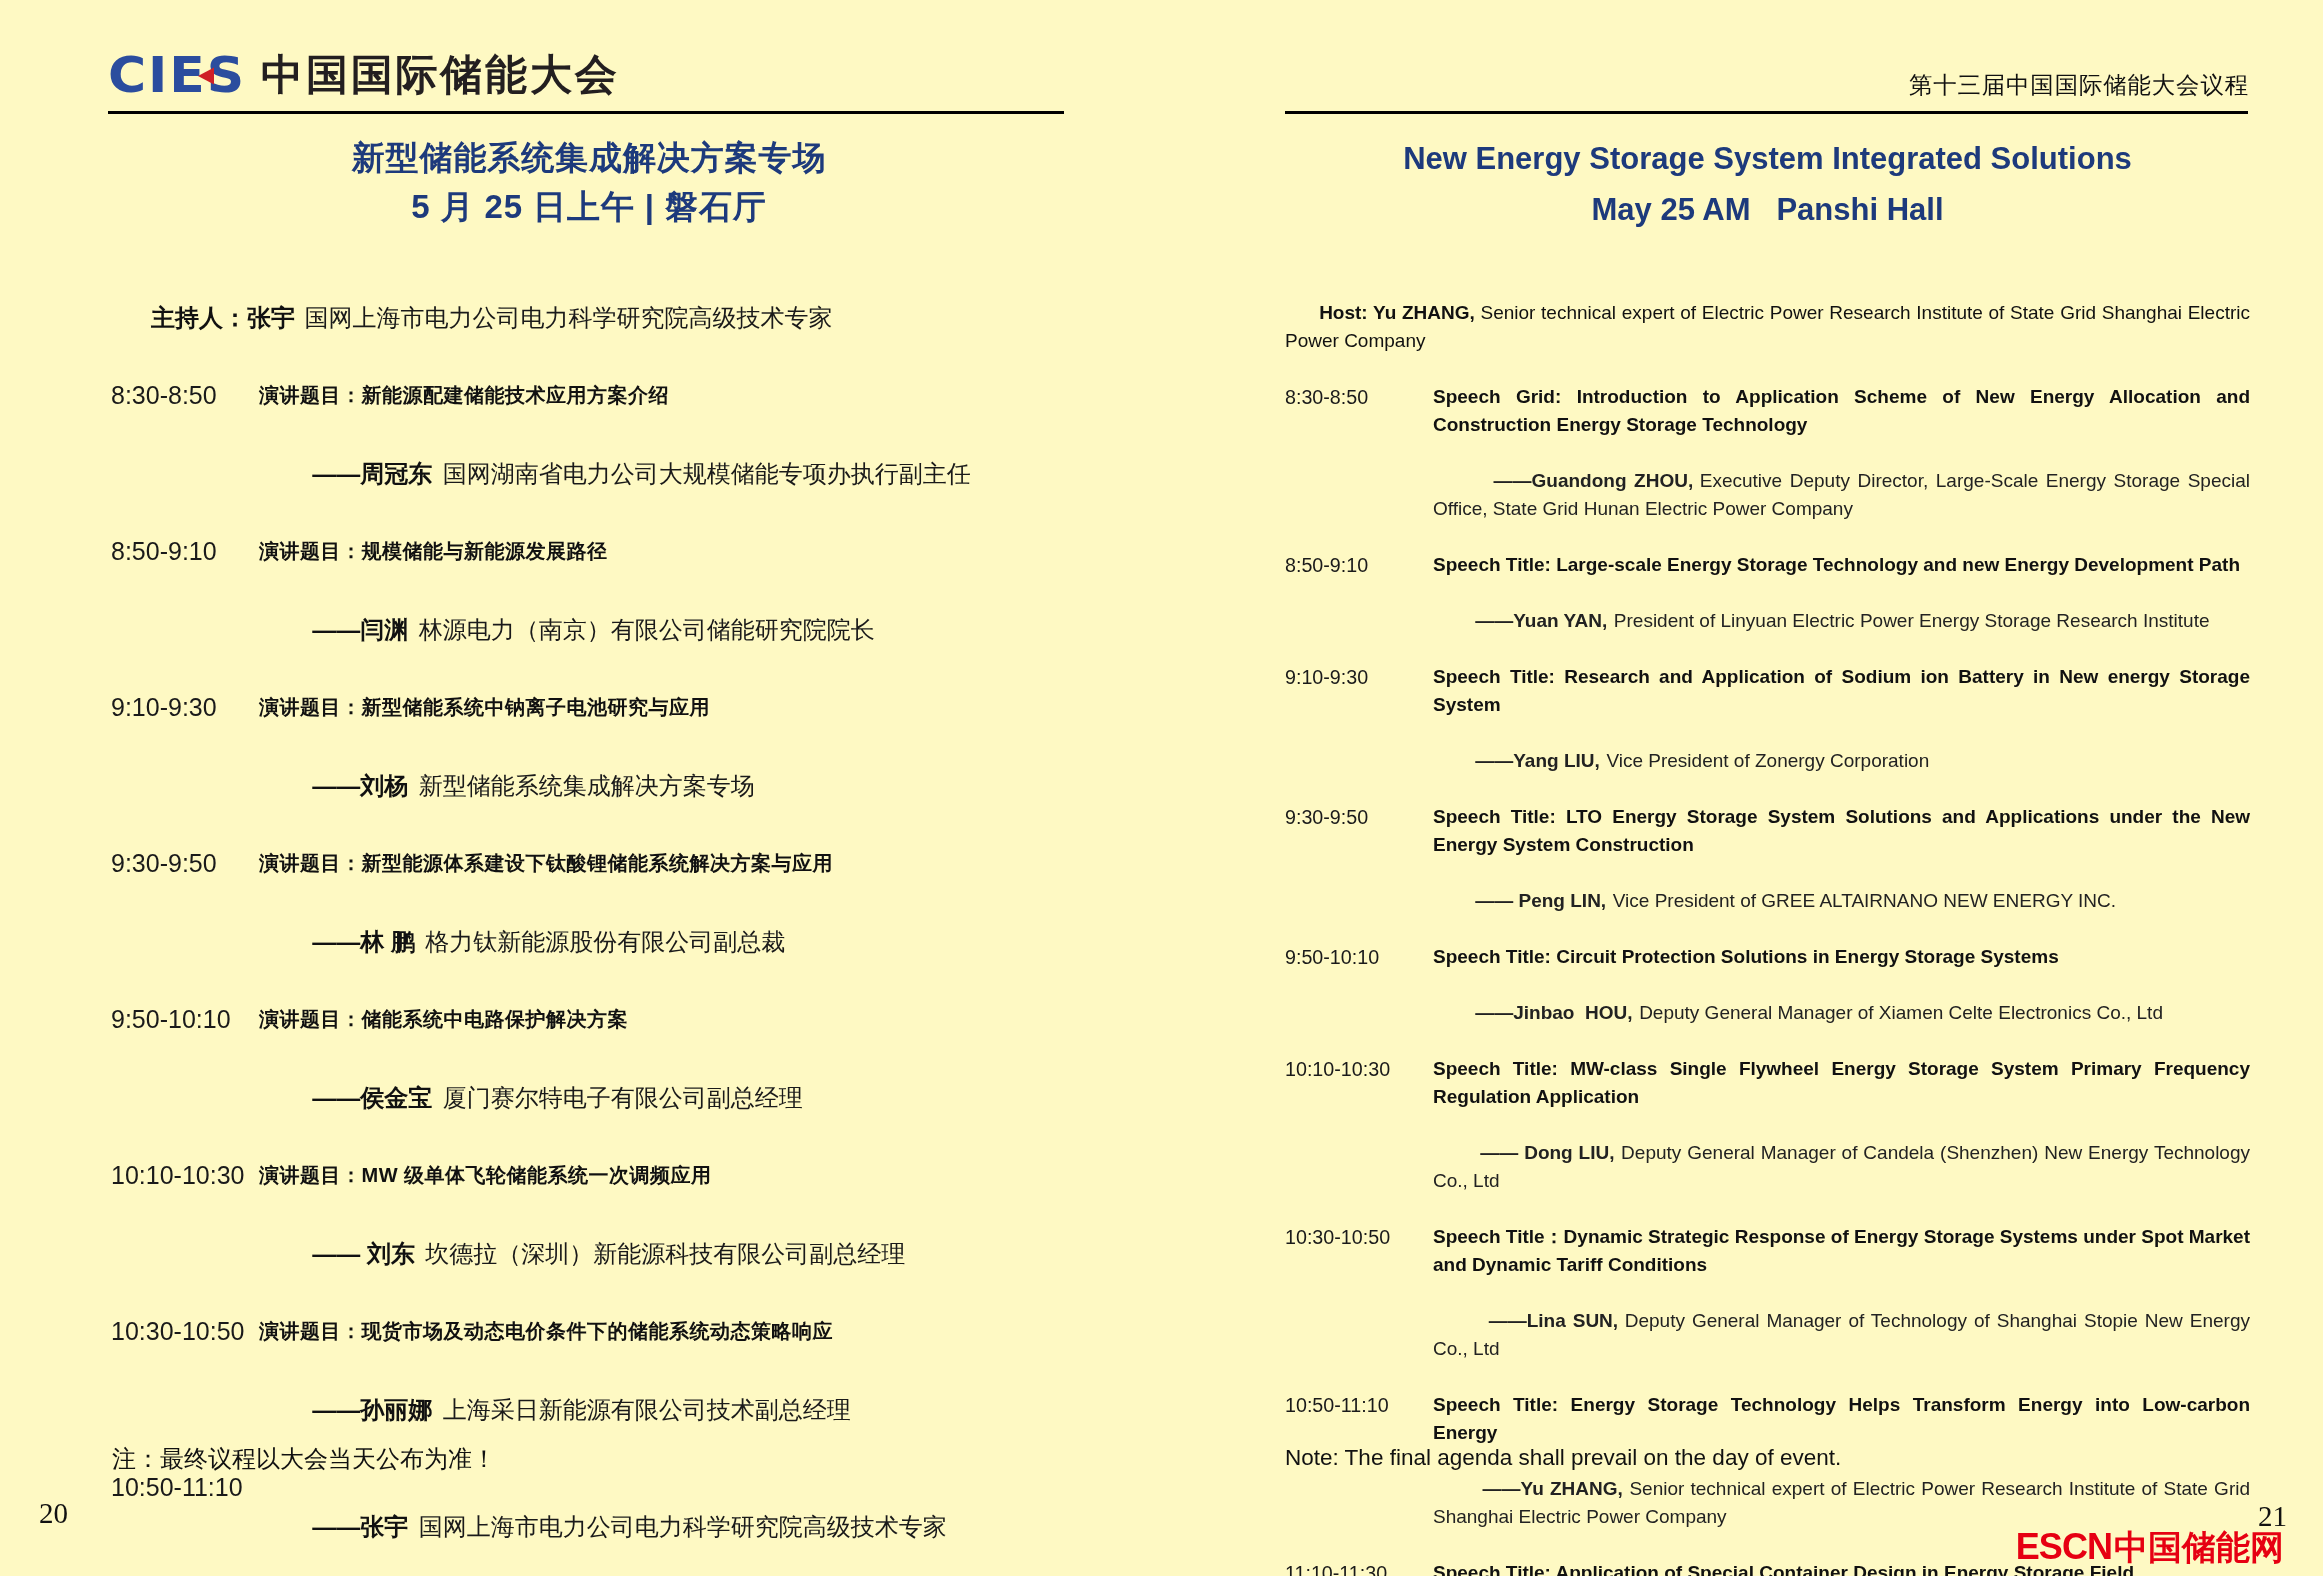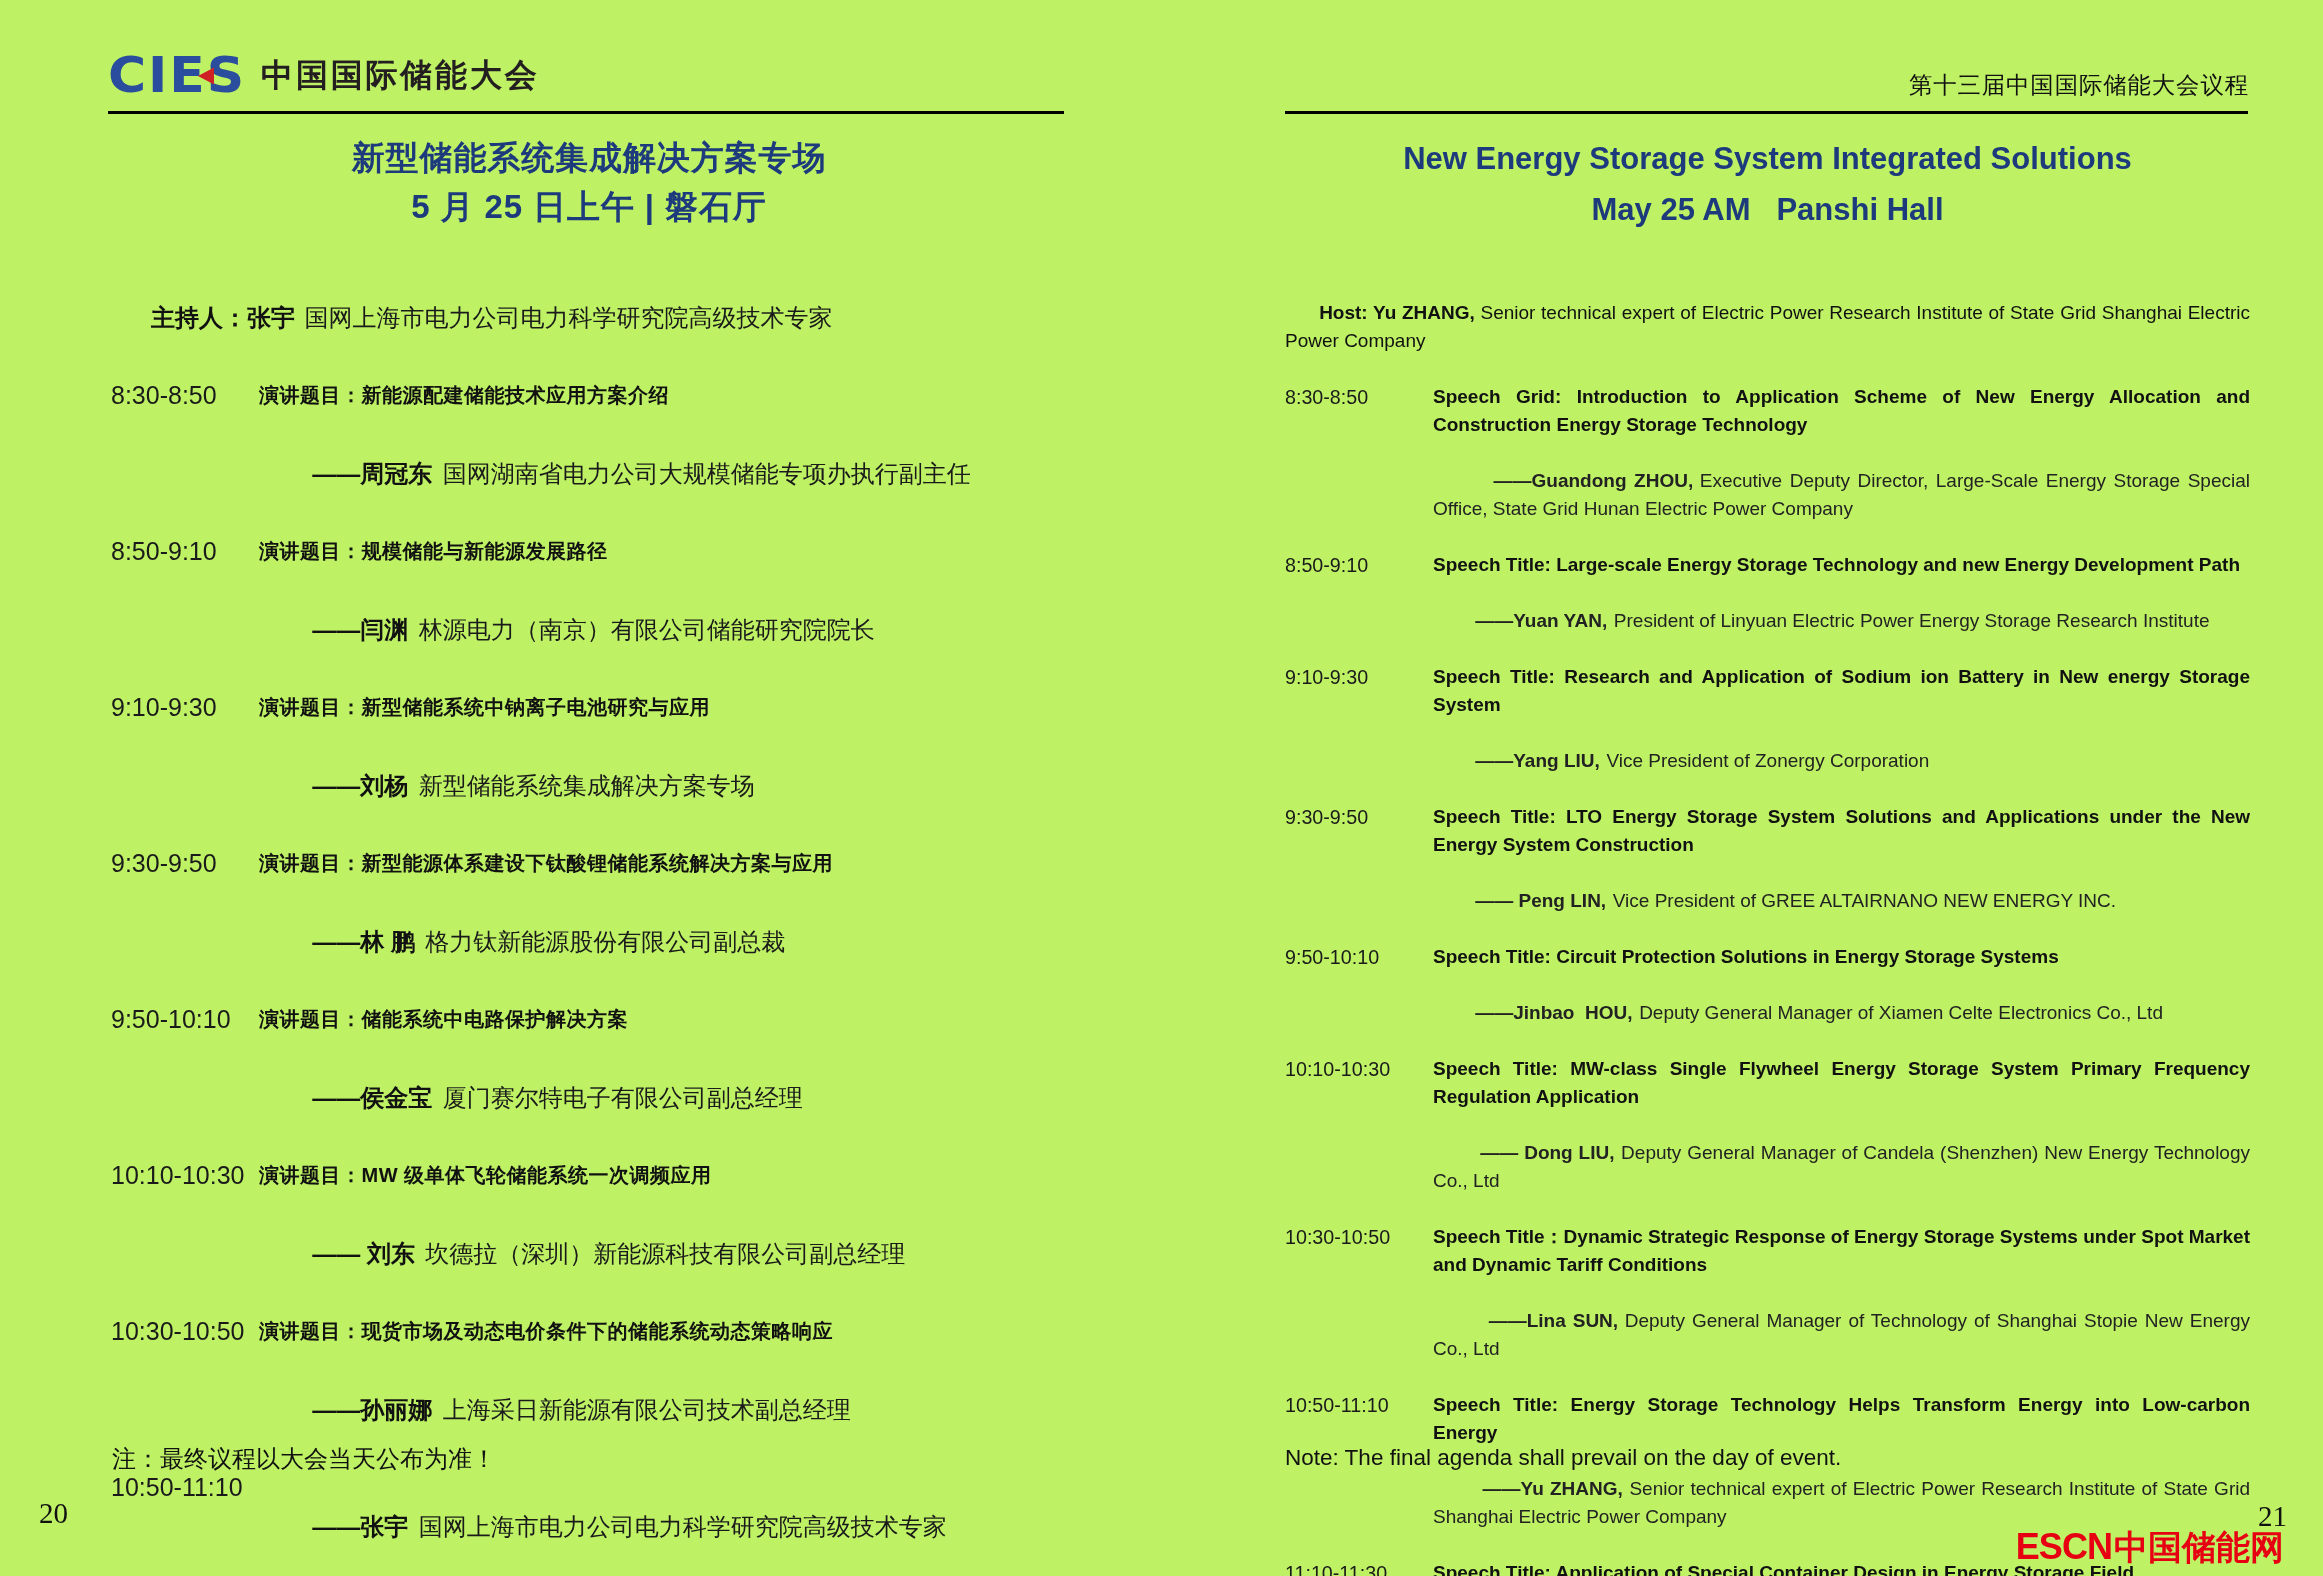--- a/index.html
+++ b/index.html
@@ -4,35 +4,35 @@
 <style>
   * { margin:0; padding:0; box-sizing:border-box; }
   html,body { width:2324px; height:1577px; }
   body {
     background:#ffffff;
     font-family:"Liberation Sans","DejaVu Sans",sans-serif;
     color:#111;
     position:relative;
     overflow:hidden;
   }
-  .sheet { position:absolute; inset:0; width:2324px; height:1577px; background:#bef264; }
+  .sheet { position:absolute; inset:0; width:2324px; height:1577px; background:#fef9c3; }
 
   
   .cies-logo { position:absolute; left:108px; top:47px; display:flex; align-items:center; gap:15px; }
   .cies-letters {
     position:relative; font-size:52px; font-weight:900; color:#2b4d9e;
     letter-spacing:1.9px; line-height:56px; transform:scaleY(.95);
     font-family:"DejaVu Sans","Liberation Sans",sans-serif;
   }
   .cies-tri {
     position:absolute; left:90px; top:19.7px; width:0; height:0;
     border-top:9.4px solid transparent; border-bottom:9.4px solid transparent;
     border-right:16px solid #cf2026;
   }
-  .cies-cn { font-size:32px; font-weight:700; color:#231f20; letter-spacing:2.8px; line-height:56px; }
+  .cies-cn { font-size:42px; font-weight:700; color:#231f20; letter-spacing:2.8px; line-height:56px; }
   .agenda-label { position:absolute; right:75px; top:69px; font-size:23.4px; color:#111; letter-spacing:0.9px; }
   .rule { position:absolute; top:111px; height:2.8px; background:#000; }
   .rule-left  { left:108px; width:956px; }
   .rule-right { left:1285px; width:963px; }
 
   
   .page-cn { position:absolute; left:111px; top:133px; width:956px; }
   .cn-title { text-align:center; color:#1d3a7c; font-size:33px; font-weight:700; line-height:49px; letter-spacing:0.9px; }
   .cn-host { margin-top:28px; font-size:24px; line-height:39px; white-space:pre-wrap; }
   .cn-host .hname { font-weight:700; }

